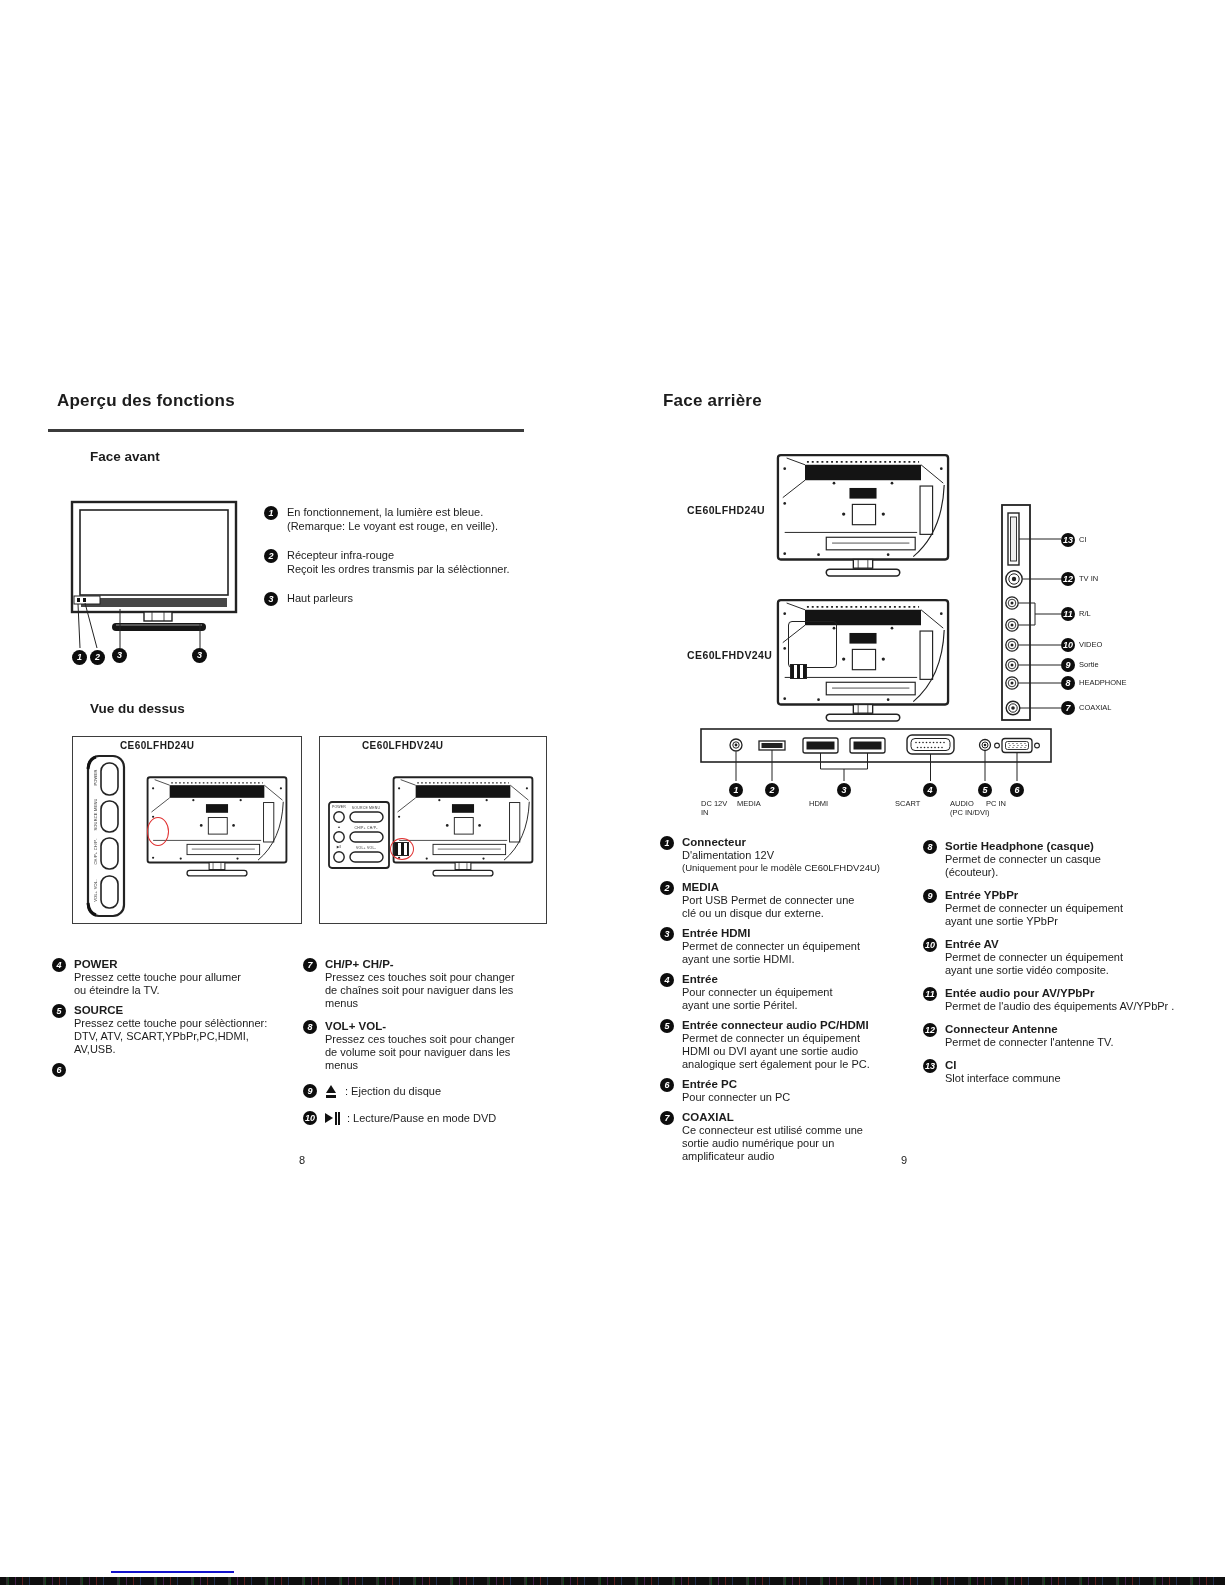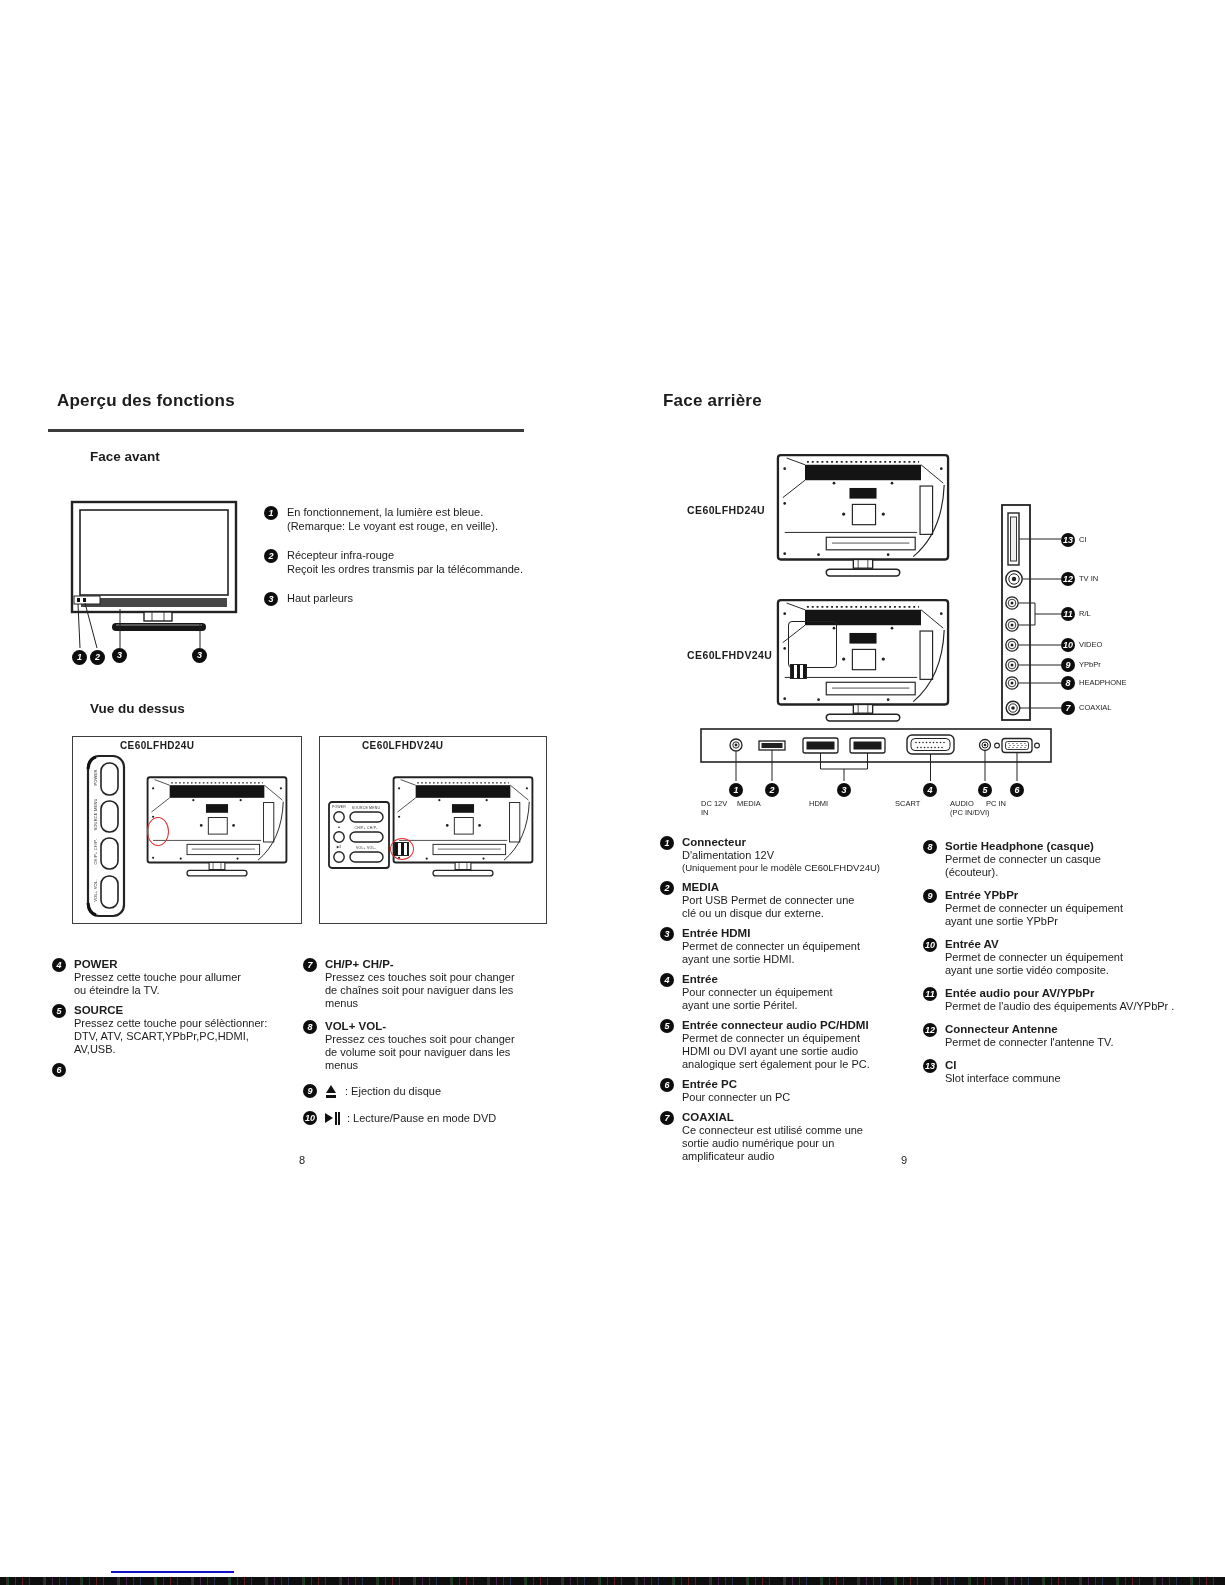--- a/index.html
+++ b/index.html
@@ -135,21 +135,21 @@
           <i>1</i>
         </span>
       <p>En fonctionnement, la lumière est bleue.
  (Remarque: Le voyant est rouge, en veille).</p>
     </div>
     <div class="fitem">
       <span class="co">
           <i>2</i>
         </span>
       <p>Récepteur infra-rouge
-Reçoit les ordres transmis par la télécommande.</p>
+Reçoit les ordres transmis par la sélèctionner.</p>
     </div>
     <div class="fitem">
       <span class="co">
           <i>3</i>
         </span>
       <p>Haut parleurs</p>
     </div>
   </div>
 
   <h2 class="abs t-sub" style="left:69px;top:701px">Vue du dessus</h2>
@@ -328,21 +328,21 @@
       <i>11</i>
     </span>
   <span class="abs conn-lab" style="left:1079px;top:610px">R/L</span>
   <span class="abs co" style="left:1061px;top:638px">
       <i>10</i>
     </span>
   <span class="abs conn-lab" style="left:1079px;top:641px">VIDEO</span>
   <span class="abs co" style="left:1061px;top:658px">
       <i>9</i>
     </span>
-  <span class="abs conn-lab" style="left:1079px;top:661px">YPbPr</span>
+  <span class="abs conn-lab" style="left:1079px;top:661px">Sortie</span>
   <span class="abs co" style="left:1061px;top:676px">
       <i>8</i>
     </span>
   <span class="abs conn-lab" style="left:1079px;top:679px">HEADPHONE</span>
   <span class="abs co" style="left:1061px;top:701px">
       <i>7</i>
     </span>
   <span class="abs conn-lab" style="left:1079px;top:704px">COAXIAL</span>
 
   <svg class="abs" style="left:695px;top:725px" width="365" height="62" viewBox="0 0 365 62">

